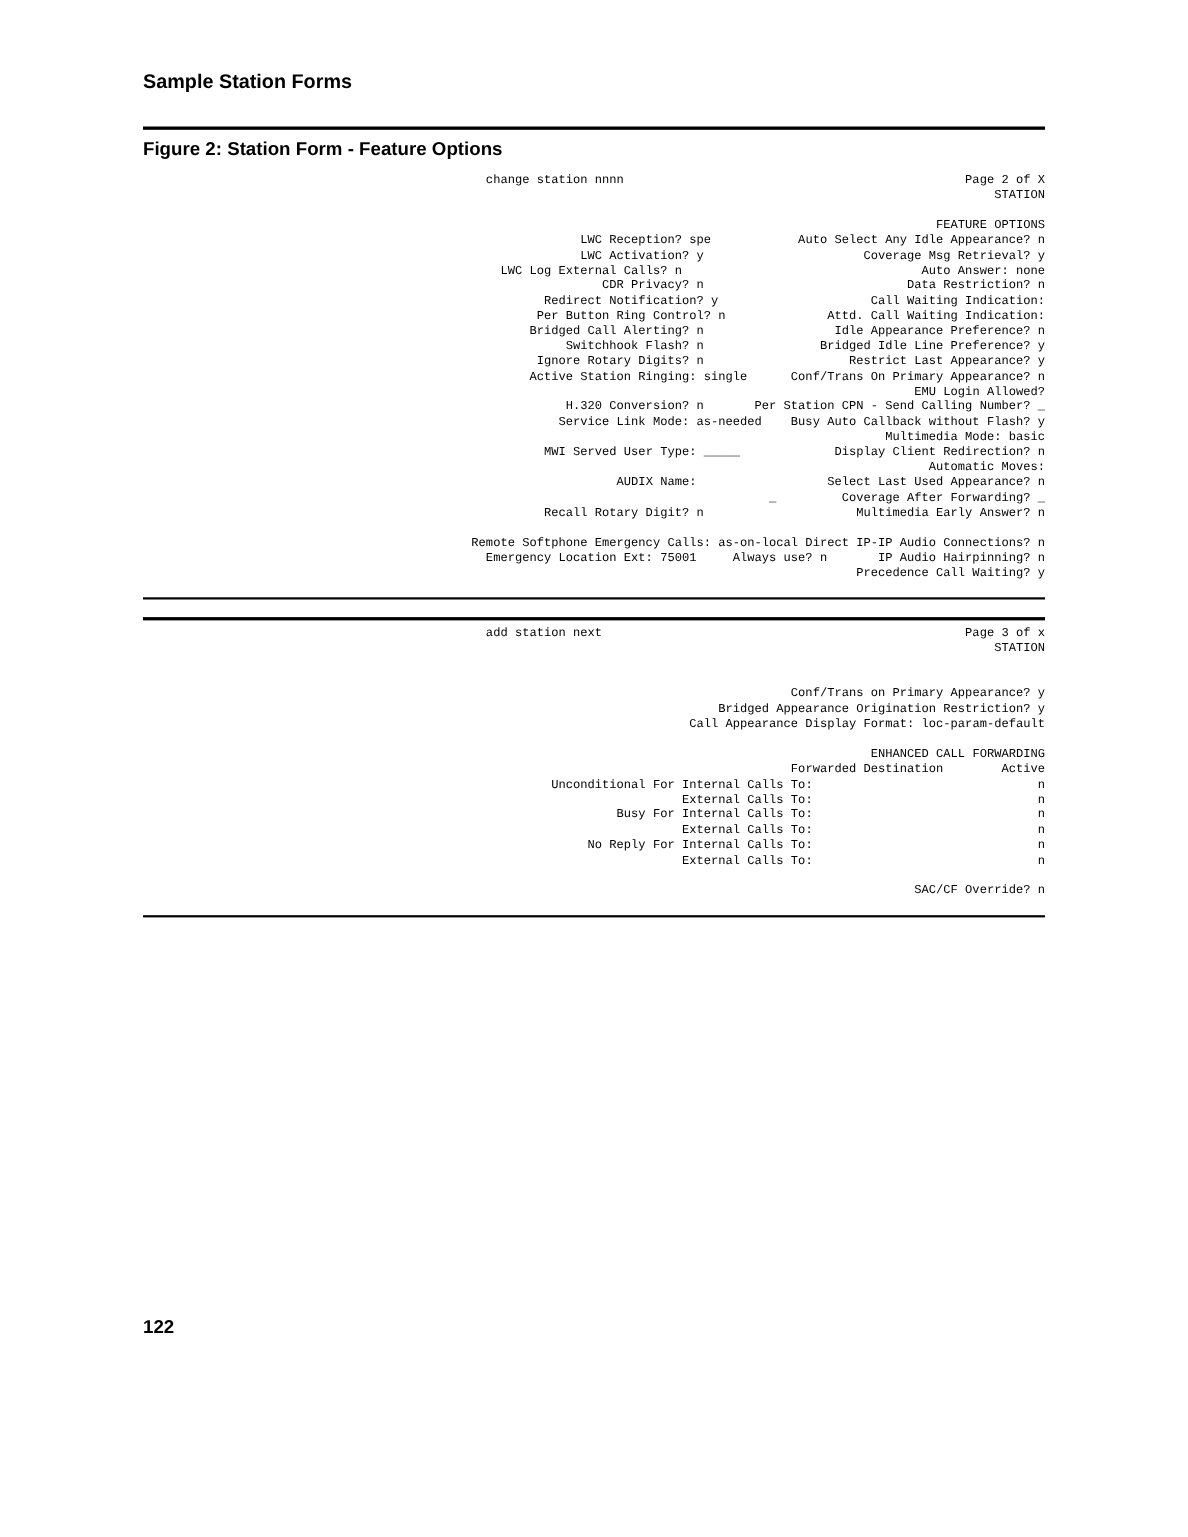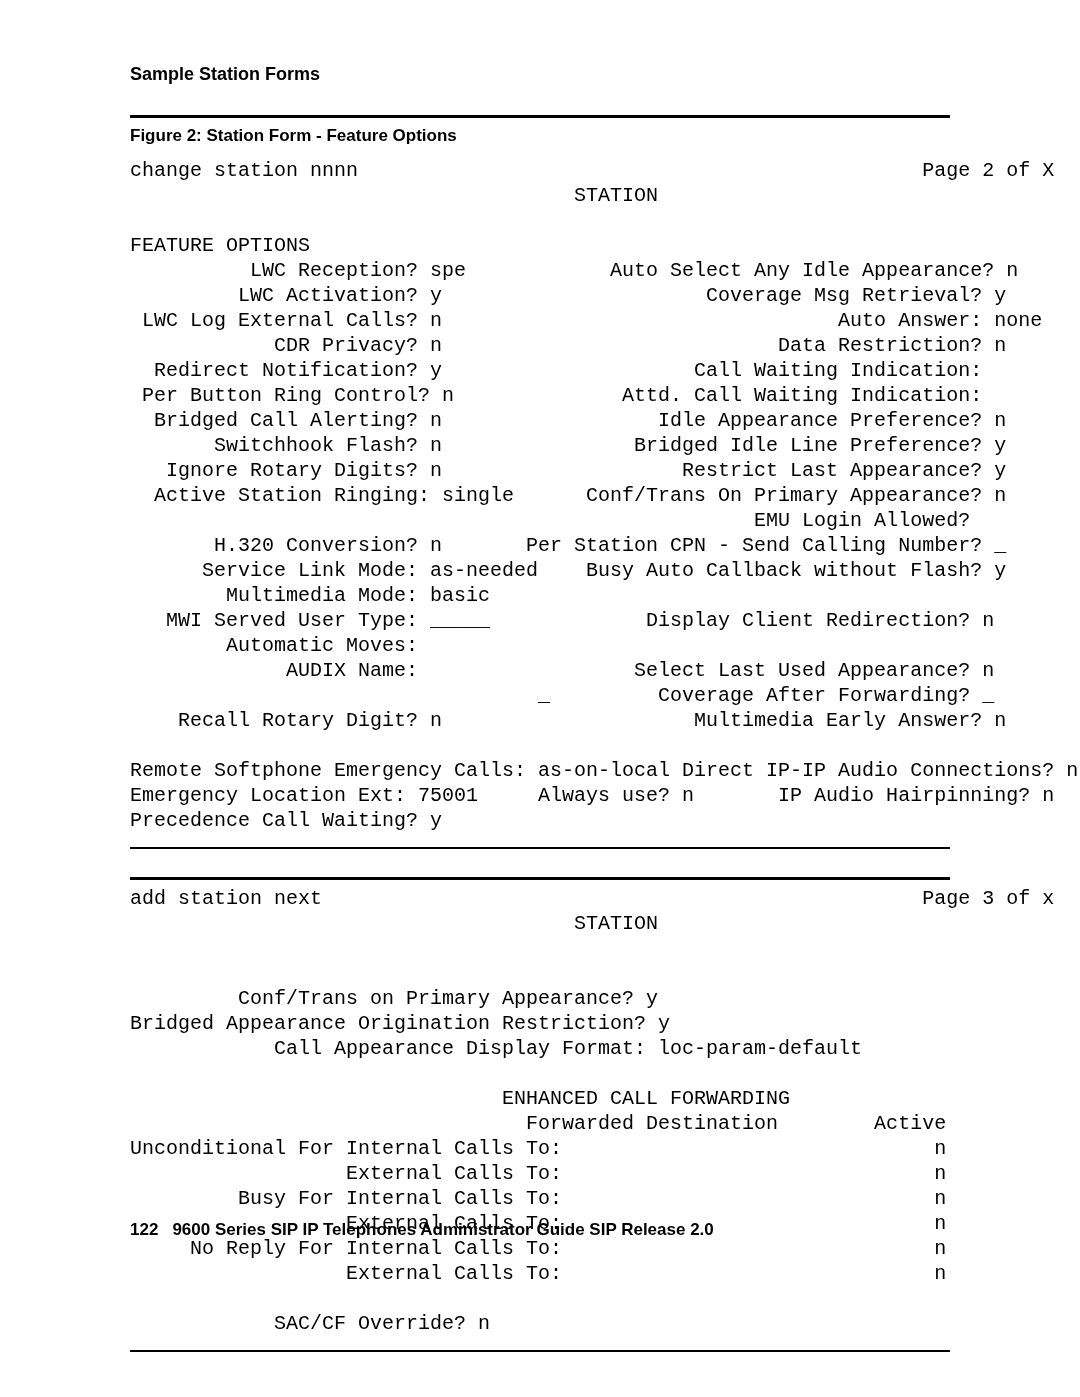--- a/index.html
+++ b/index.html
@@ -31,42 +31,43 @@
     border-top: 2px solid #000;
     margin: 0;
   }
   .fig-caption {
     font-size: 17px;
     font-weight: bold;
     margin: 8px 0 12px 0;
   }
   .terminal {
     font-family: "Courier New", Courier, monospace;
-    font-size: 20px;
+    font-size: 11px;
     line-height: 1.25;
     white-space: pre;
     margin: 0 0 14px 0;
+    text-align: right;
   }
   .footer-row {
     position: absolute;
     left: 130px;
     right: 130px;
     bottom: 180px;
     display: flex;
     align-items: flex-end;
     font-weight: bold;
   }
   .footer-pg {
     font-size: 17px;
     margin-right: 14px;
   }
   .footer-title {
     font-size: 17px;
   }
-  .fig-block { margin-bottom: 28px; }
+  .fig-block { margin-bottom: 16px; }
 </style>
 </head>
 <body>
 
 <div class="page">
 
   <h2 class="section-title">Sample Station Forms</h2>
 
   <div class="fig-block">
     <hr class="hr-thick">
@@ -119,16 +120,15 @@
                   External Calls To:                               n
      No Reply For Internal Calls To:                               n
                   External Calls To:                               n
 
             SAC/CF Override? n</pre>
     <hr class="hr-thin">
   </div>
 
   <div class="footer-row">
     <span class="footer-pg">122</span>
-    <span class="footer-title">9600 Series SIP IP Telephones Administrator Guide SIP Release 2.0</span>
   </div>
 
 </div>
 
 </body></html>

